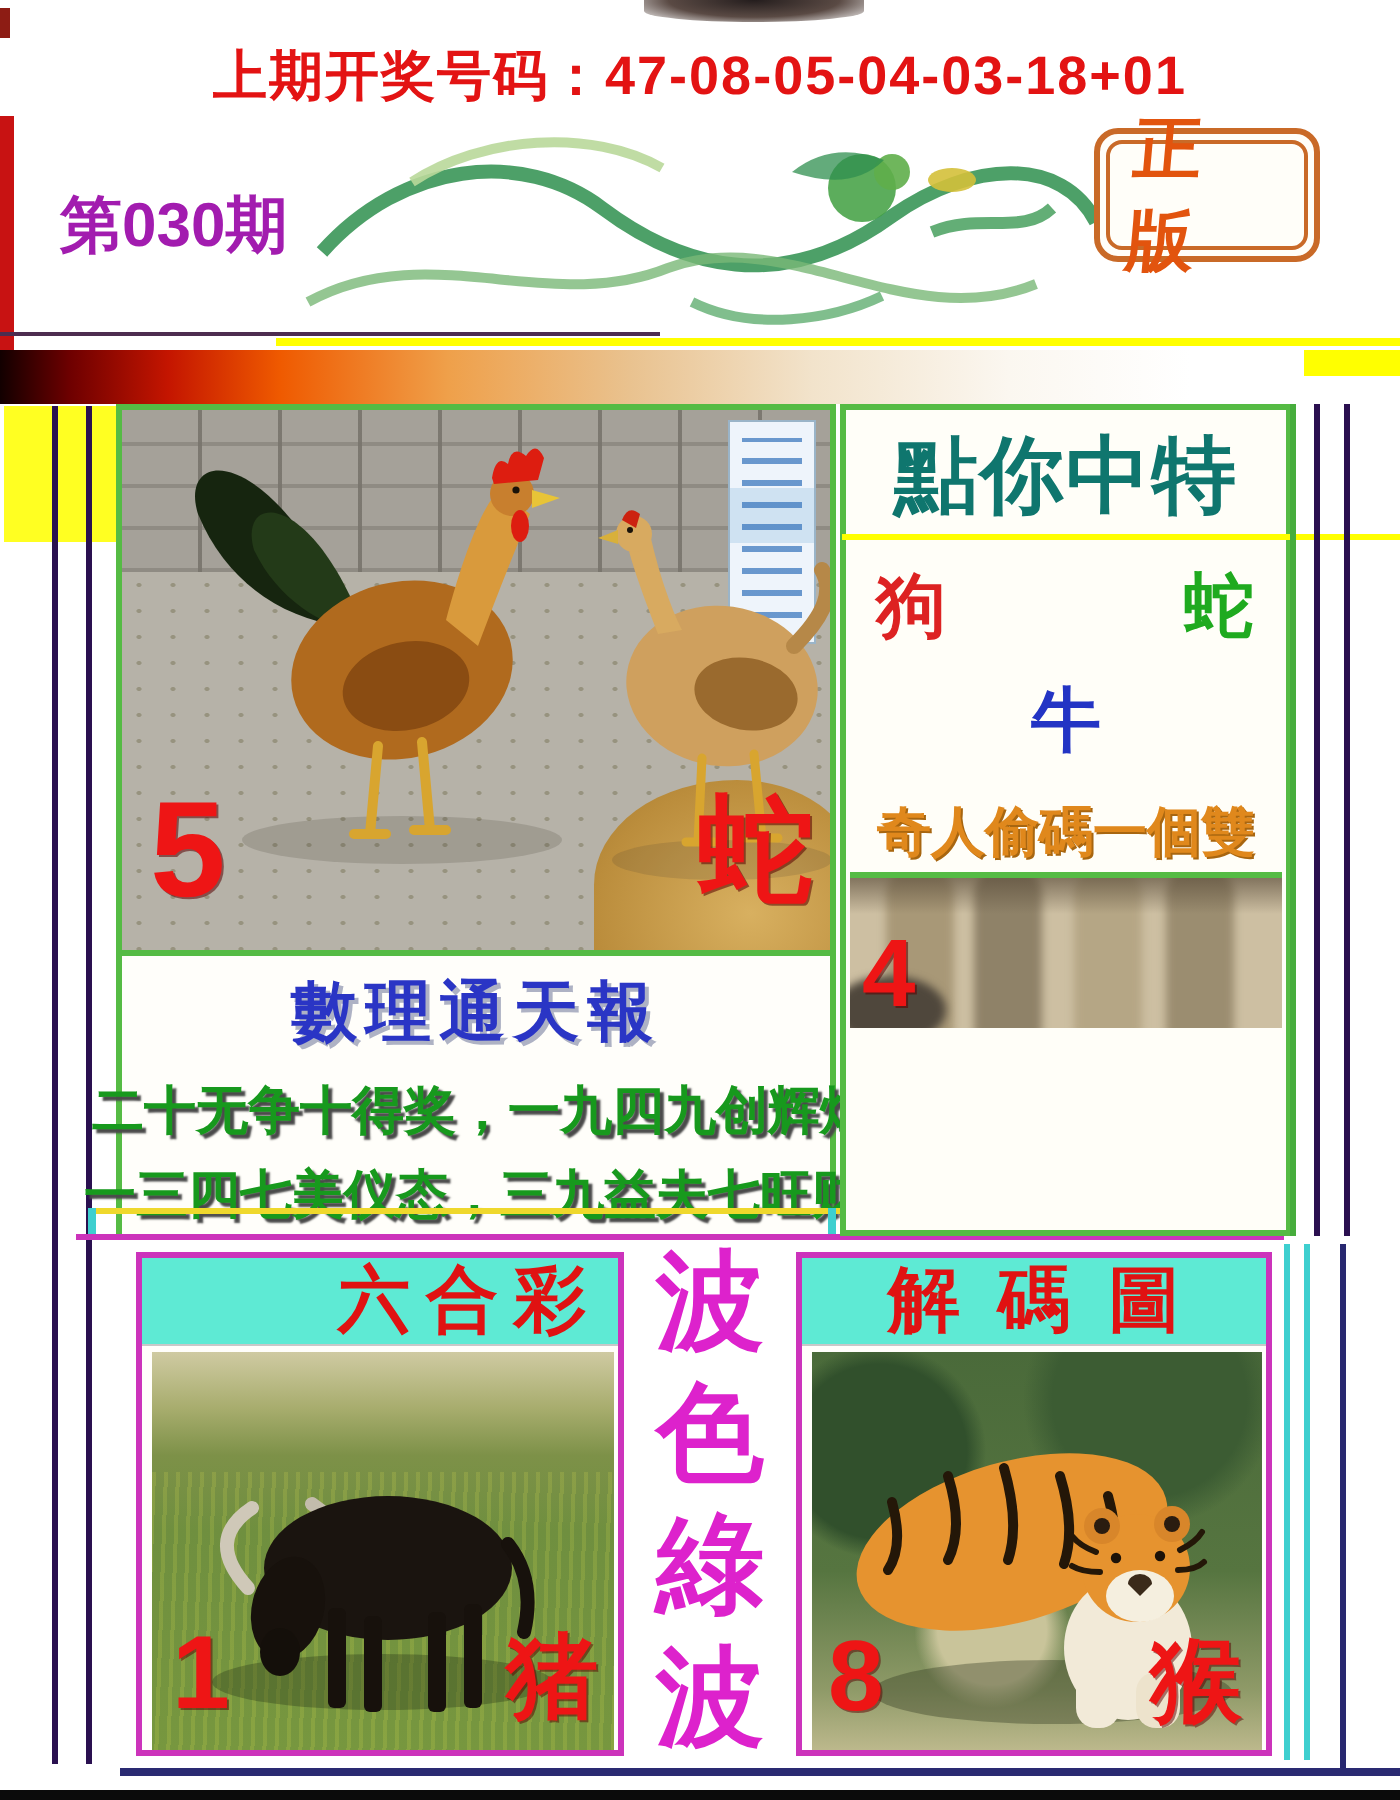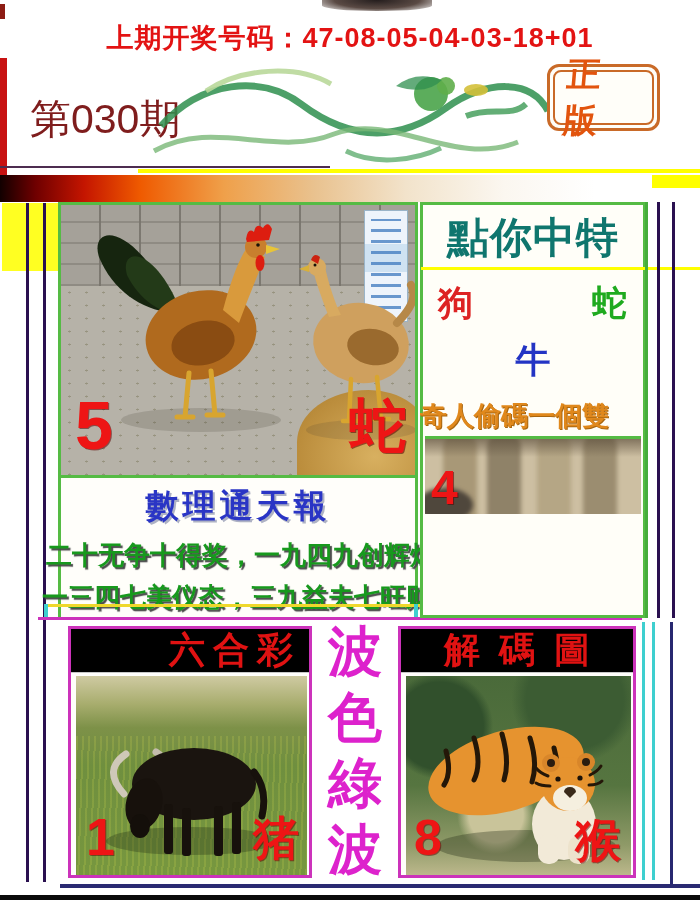--- a/index.html
+++ b/index.html
@@ -15,21 +15,21 @@
   
   .top-smudge { left: 322px; top: 0; width: 110px; height: 11px;
     background: radial-gradient(ellipse at 50% 0%, #241d1d 0%, #5a4a44 55%, rgba(90,74,68,0) 100%);
     border-radius: 0 0 50% 50%; }
   .corner-mark { left: 0; top: 4px; width: 5px; height: 15px; background: #8d1c14; }
   .last-draw { left: 0; top: 20px; width: 100%; text-align: center;
     font-size: 27px; font-weight: bold; color: #e31313; letter-spacing: 1px; }
 
   
   .red-bar-left { left: 0; top: 58px; width: 7px; height: 118px; background: #c81212; }
-  .issue { left: 30px; top: 92px; font-size: 41px; font-weight: normal; color: #7f1d1d; }
+  .issue { left: 30px; top: 92px; font-size: 31px; font-weight: bold; color: #a21caf; }
   .dragon-art { left: 146px; top: 56px; width: 412px; height: 118px; }
   .masthead { left: 162px; top: 94px; width: 392px; text-align: center;
     font-family: "DejaVu Serif", serif; font-size: 58px; font-weight: bold;
     color: #e01212; letter-spacing: 13px; text-shadow: 1px 1px 0 #9e0d0d;
     white-space: nowrap; }
   .badge-box { left: 547px; top: 64px; width: 113px; height: 67px;
     border: 3px solid #c96a28; border-radius: 12px; padding: 3px; background: #fffef9; }
   .badge-inner { width: 100%; height: 100%; border: 2px solid #c96a28; border-radius: 8px;
     display: flex; align-items: center; justify-content: center; }
   .badge-text { font-family: "DejaVu Serif", serif; font-size: 34px; font-weight: bold;
@@ -89,21 +89,21 @@
   
   .panel { left: 420px; top: 202px; width: 226px; height: 416px;
     border: 3px solid #55bb44; background: #fffef8; }
   .panel-title { left: 420px; top: 210px; width: 226px; text-align: center;
     font-size: 42px; font-weight: bold; color: #0f766e; letter-spacing: 1px; }
   .panel-yellow-line { left: 421px; top: 267px; width: 279px; height: 3px; background: #ffff00; }
   .zodiac { font-size: 35px; font-weight: bold; }
   .zo-red   { left: 438px; top: 280px; color: #dd2222; }
   .zo-green { left: 592px; top: 280px; color: #1faa1f; }
   .zo-blue  { left: 420px; top: 337px; width: 226px; text-align: center; color: #2334c4; }
-  .panel-hint { left: 420px; top: 398px; width: 226px; 
+  .panel-hint { left: 420px; top: 398px; width: 226px; text-align: center;
     font-size: 27px; font-weight: bold; color: #e0881c; text-shadow: 1px 1px 0 #a86610;
     white-space: nowrap; }
   .photo-small { left: 425px; top: 436px; width: 216px; height: 78px;
     border-top: 3px solid #55bb44; background: #cdbfa2; overflow: hidden; }
   .legs { position: absolute; top: -6px; width: 34px; height: 95px; border-radius: 14px;
     filter: blur(2px); }
   .leg1 { left: 18px;  background: #a89877; }
   .leg2 { left: 62px;  background: #8f8268; }
   .leg3 { left: 112px; background: #b5a685; }
   .leg4 { left: 158px; background: #9b8d70; }
@@ -111,21 +111,21 @@
     background: linear-gradient(180deg, rgba(90,76,58,.65), rgba(0,0,0,0)); }
   .legs-dark { position: absolute; left: -8px; bottom: -8px; width: 56px; height: 34px;
     background: #4f473c; border-radius: 50%; filter: blur(2px); }
   .num4 { left: 6px; bottom: 2px; font-size: 48px; }
 
   
   .box { border: 3px solid #cc33bb; background: #fffefb; overflow: hidden; }
   .box-left  { left: 68px;  top: 626px; width: 244px; height: 252px; }
   .box-right { left: 398px; top: 626px; width: 238px; height: 252px; }
   .box-title { height: 44px; line-height: 42px; font-size: 36px; font-weight: bold;
-    color: #e01212; border-bottom: 1px solid #c8c8c8; background: #000000; white-space: nowrap; }
+    color: #e01212; border-bottom: 1px solid #c8c8c8; background: #5eead4; white-space: nowrap; }
   .t-left  { text-align: right; padding-right: 8px; letter-spacing: 8px; }
   .t-right { text-align: center; letter-spacing: 19px; padding-left: 19px; }
   .box-photo { position: absolute; left: 5px; top: 47px; overflow: hidden; }
   .photo-buffalo { width: 231px; height: 199px;
     background: linear-gradient(180deg, #cfcaa2 0%, #a8ad6e 14%, #7d9148 26%, #6f8f3f 45%, #77973f 100%); }
   .grass-tex { position: absolute; left: 0; top: 30%; width: 100%; height: 70%;
     background: repeating-linear-gradient(92deg, rgba(230,230,80,.16) 0 2px, rgba(0,0,0,0) 2px 6px); }
   .photo-tiger { width: 225px; height: 199px;
     background:
       radial-gradient(circle at 15% 25%, #31502c 0 18%, rgba(0,0,0,0) 22%),

